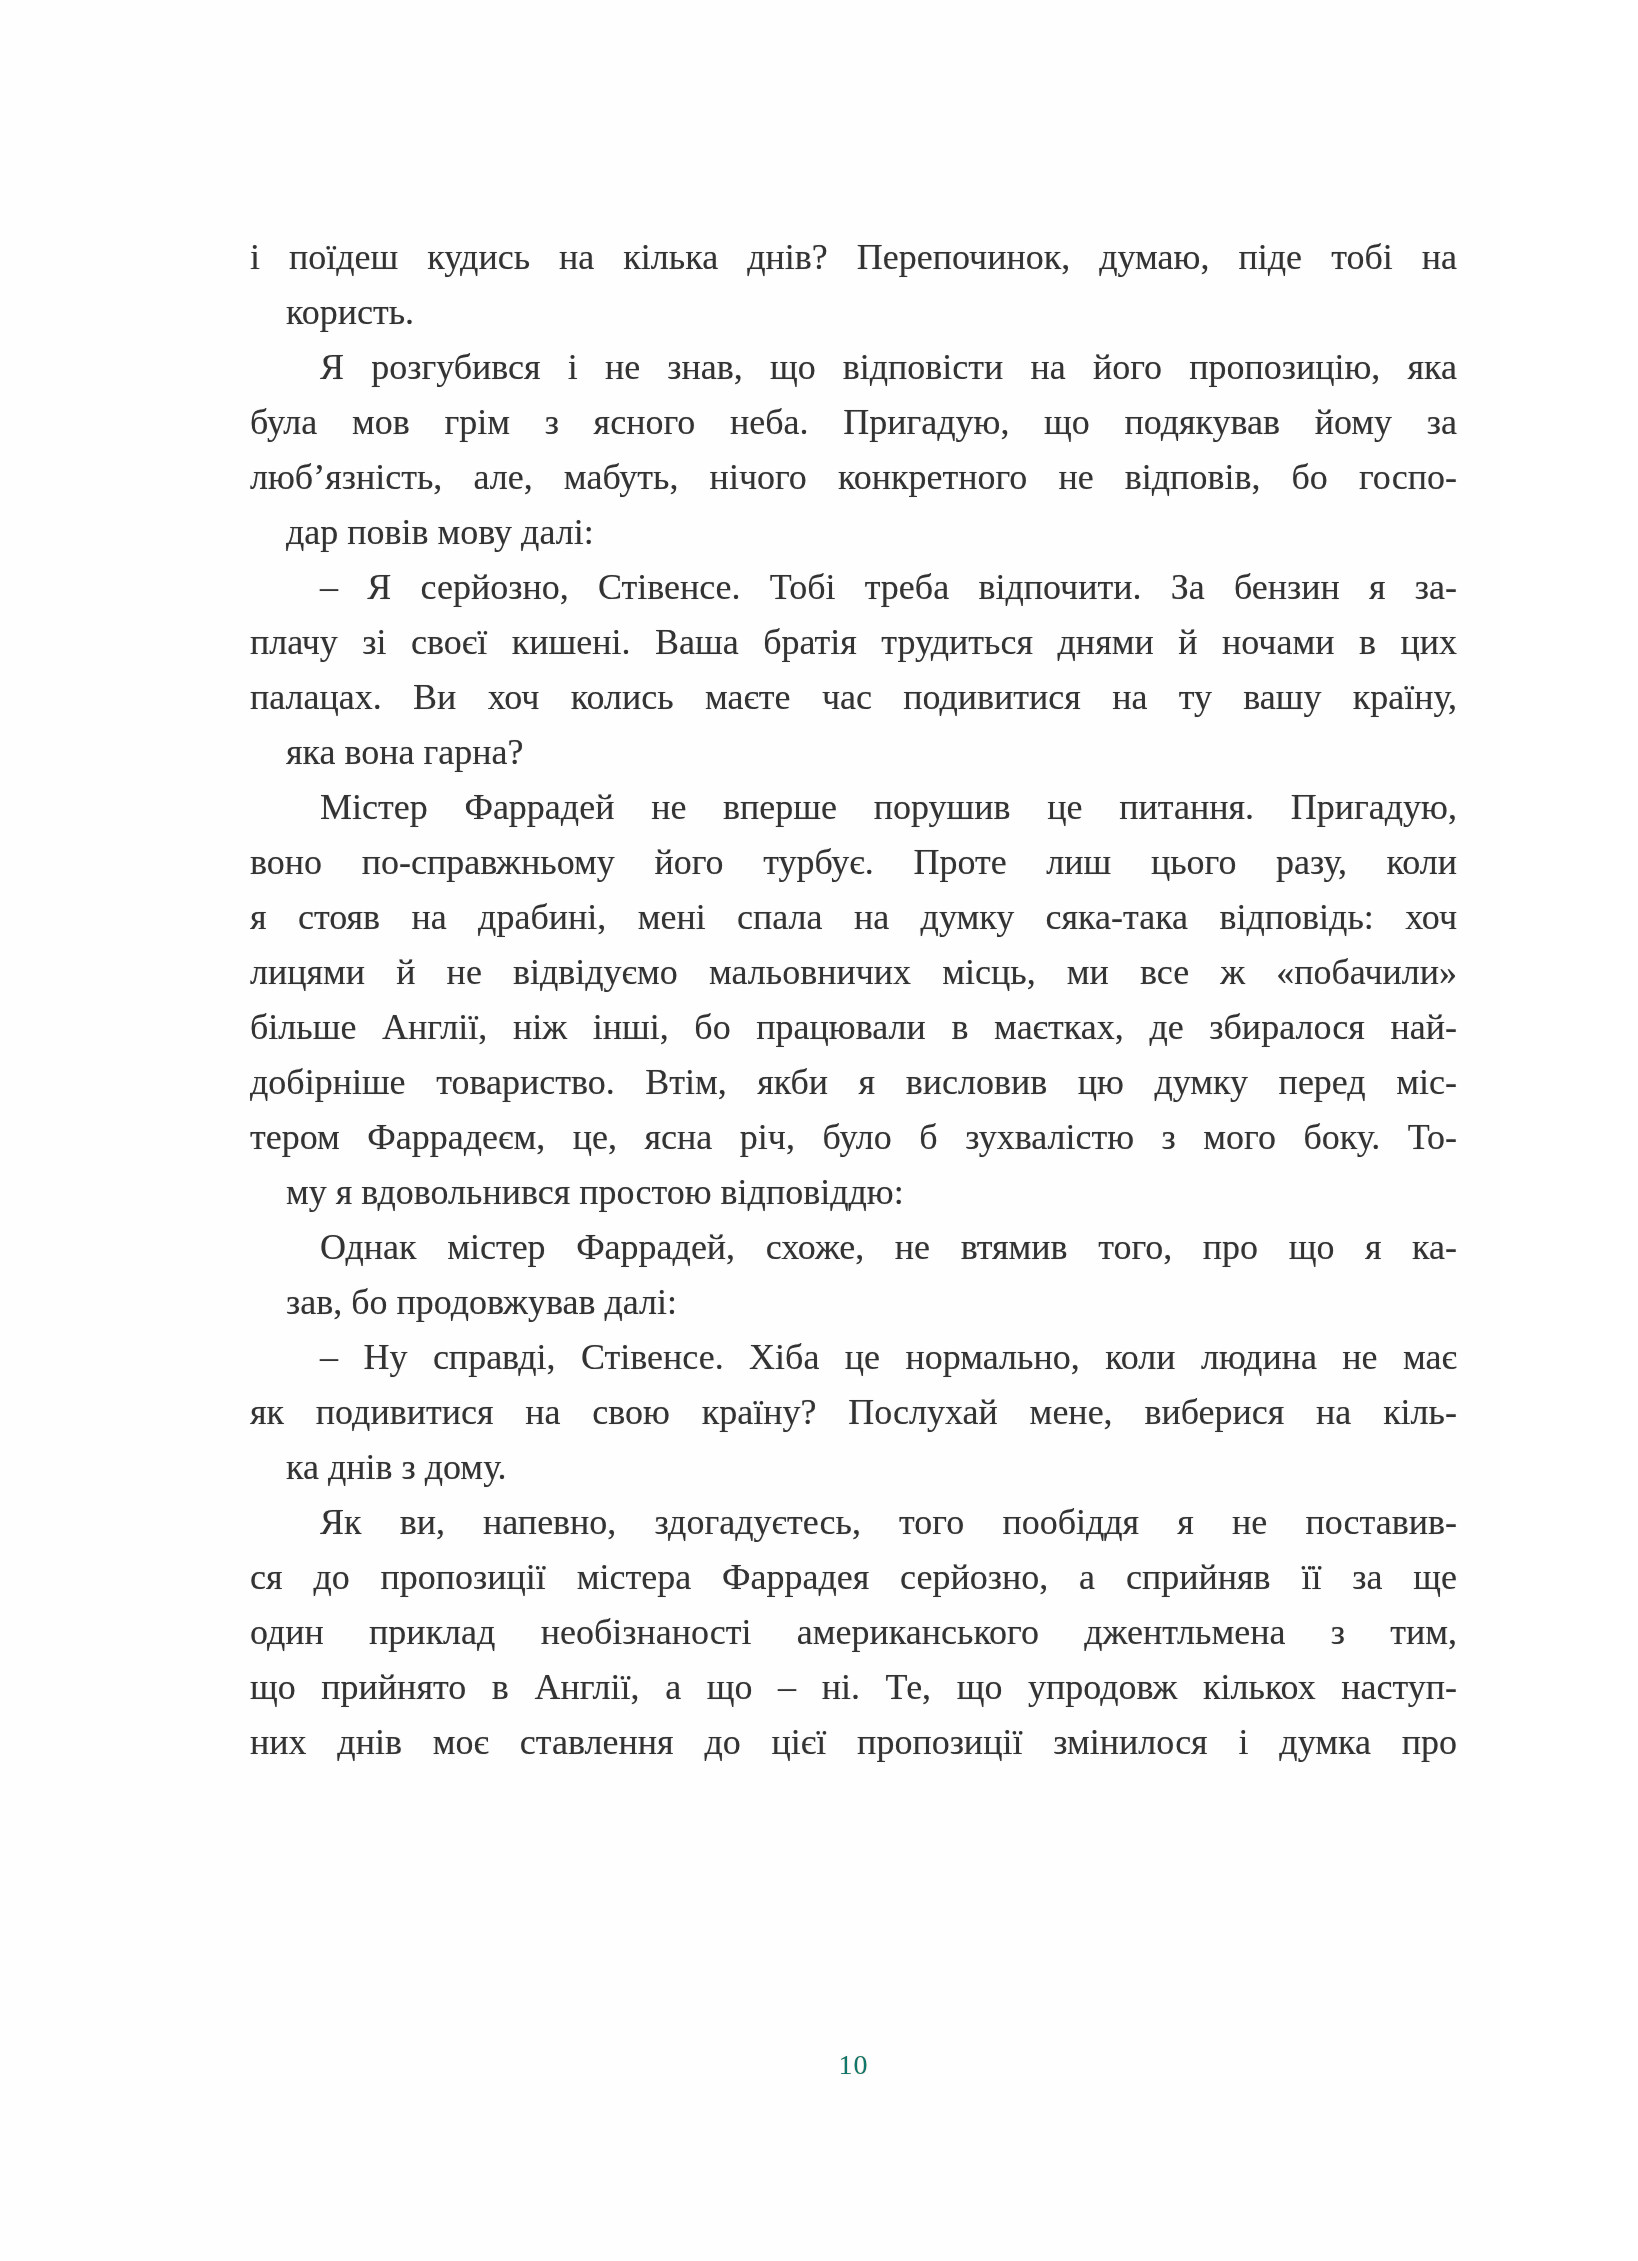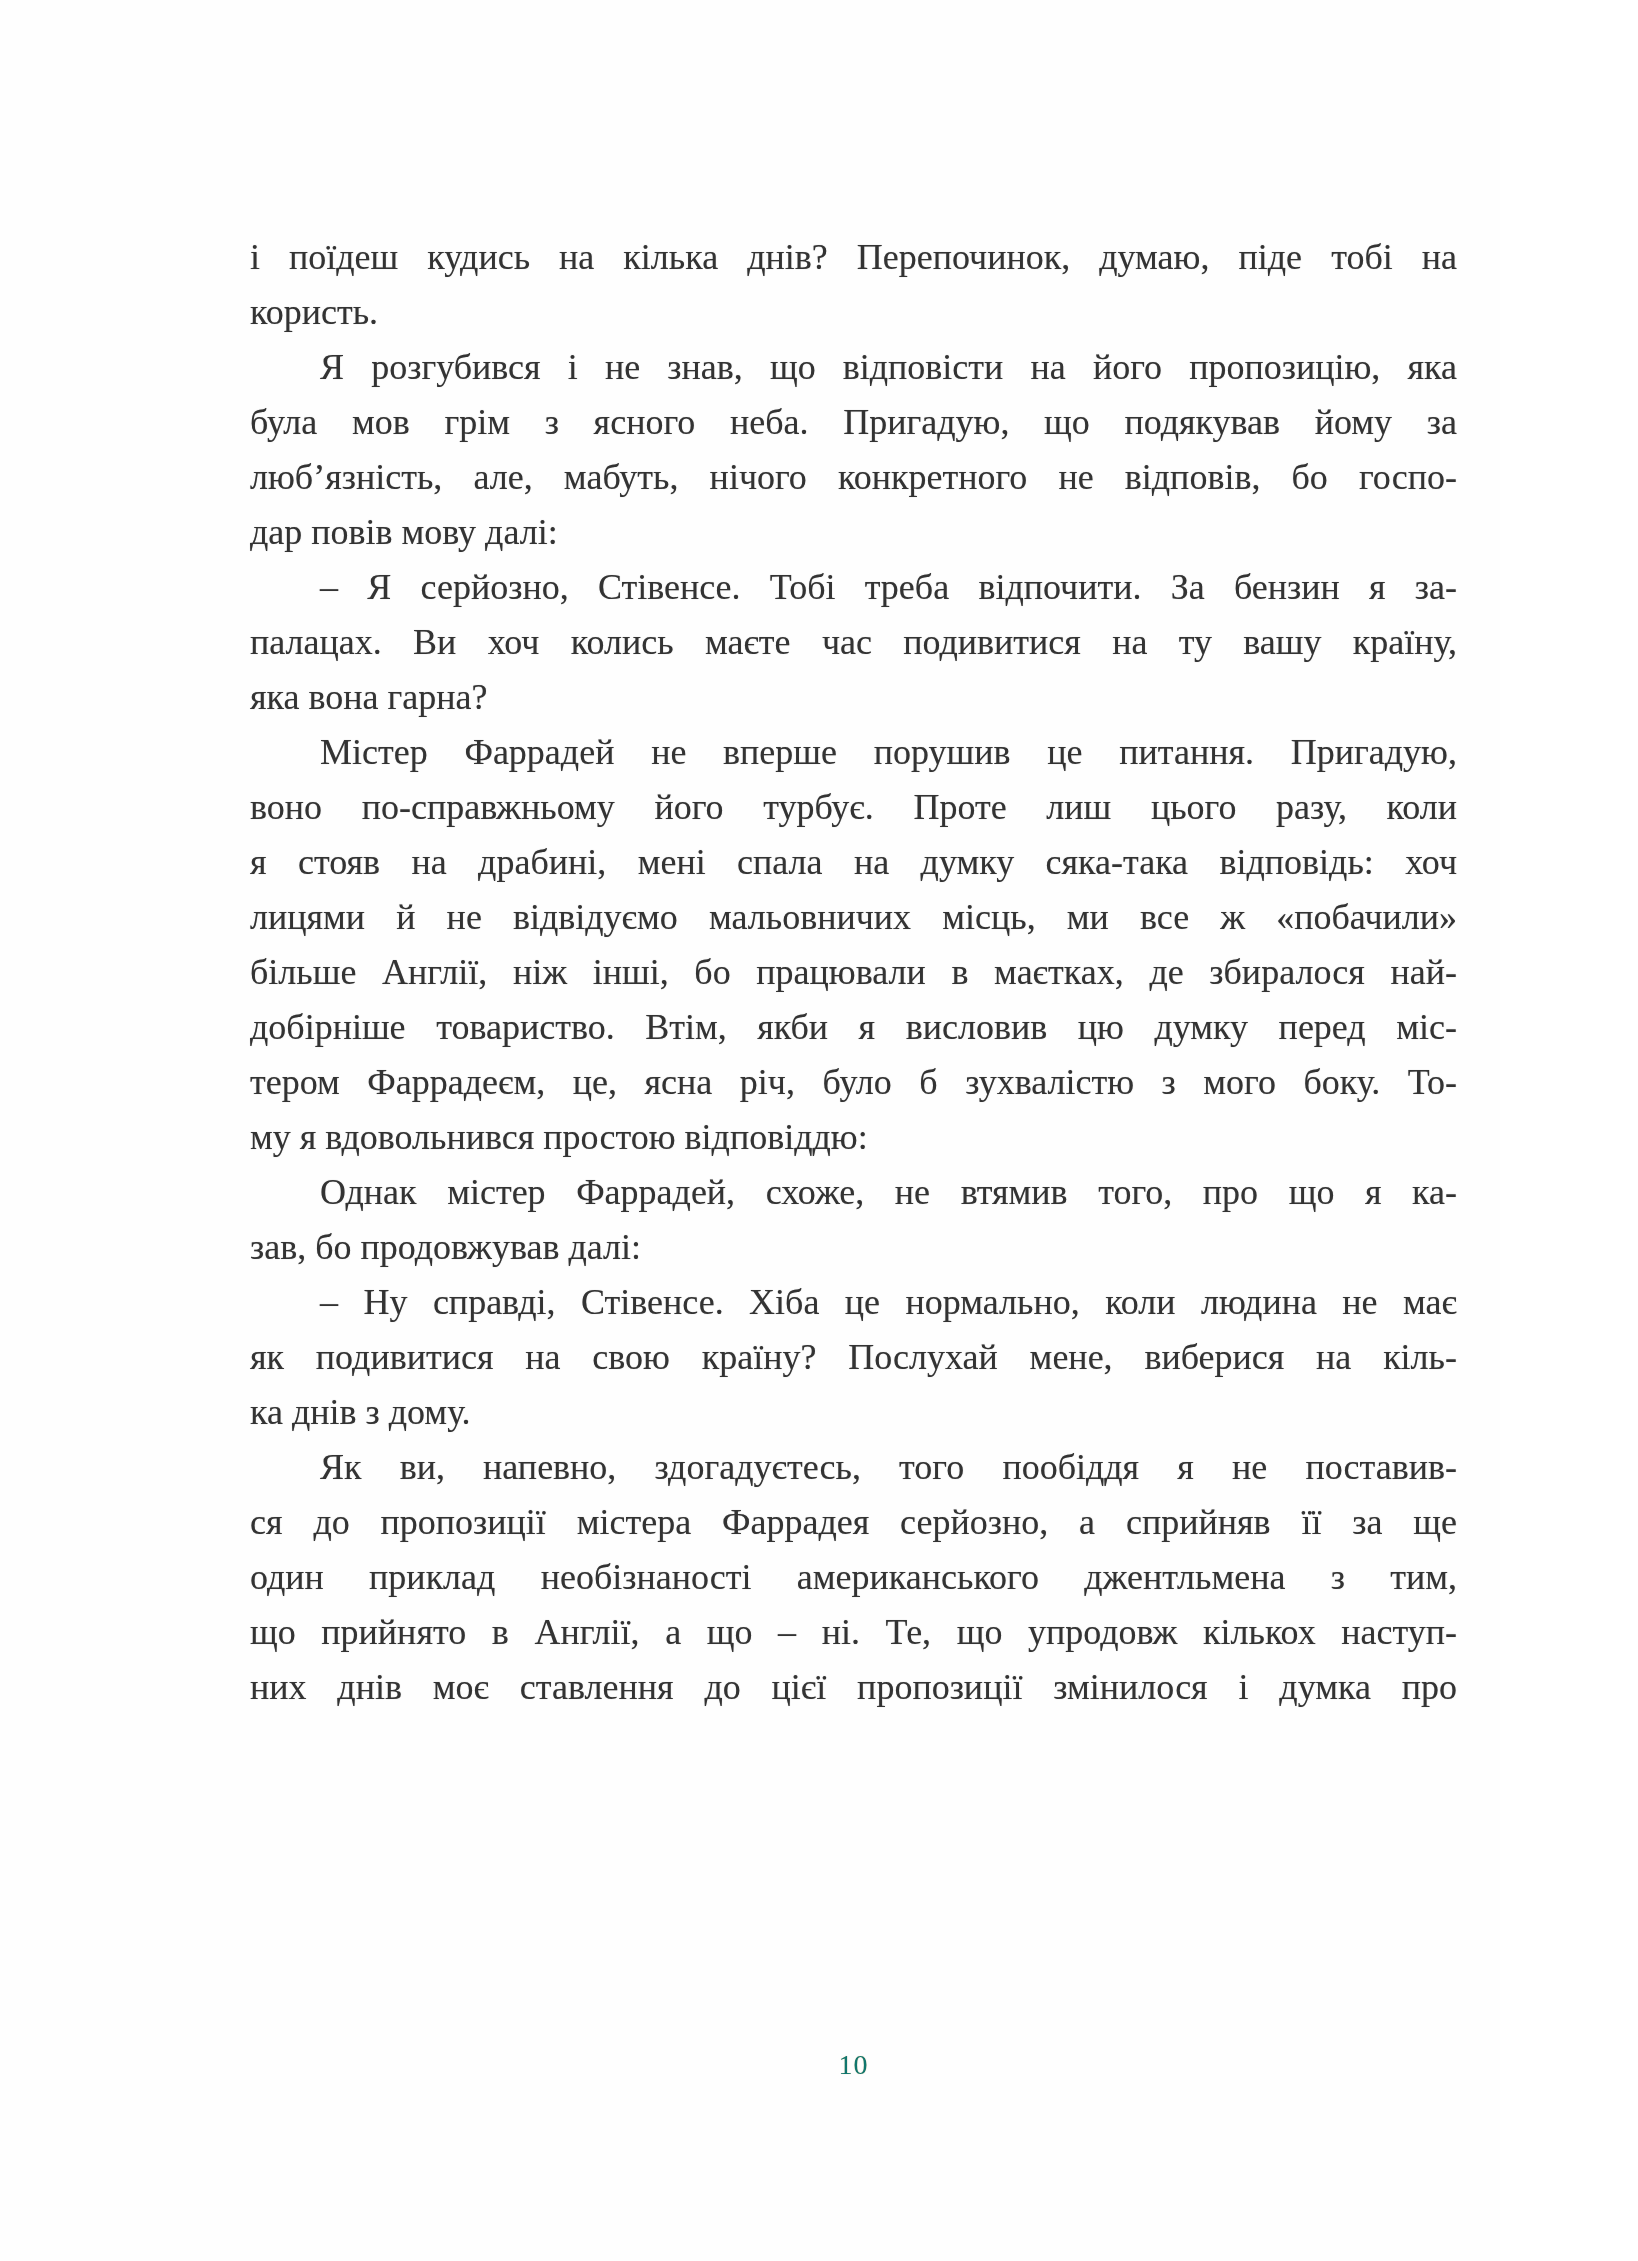--- a/index.html
+++ b/index.html
@@ -26,20 +26,21 @@
     text-shadow: 0 0 0.9px rgba(70,70,70,0.45);
   }
   .paragraph { margin: 0; padding: 0; }
   .line {
     text-align: justify;
     text-align-last: justify;
   }
   .line.no-justify {
     text-align: left;
     text-align-last: left;
+    margin-left: 36px;
   }
   .line.indent {
     text-indent: 70px;
   }
   .page-number {
     position: absolute;
     top: 2048px;
     left: 250px;
     width: 1207px;
     text-align: center;
@@ -60,20 +61,21 @@
         <div class="line no-justify">користь.</div>
       </div>
       <div class="paragraph">
         <div class="line indent">Я розгубився і не знав, що відповісти на його пропозицію, яка</div>
         <div class="line">була мов грім з ясного неба. Пригадую, що подякував йому за</div>
         <div class="line">люб’язність, але, мабуть, нічого конкретного не відповів, бо госпо-</div>
         <div class="line no-justify">дар повів мову далі:</div>
       </div>
       <div class="paragraph">
         <div class="line indent">– Я серйозно, Стівенсе. Тобі треба відпочити. За бензин я за-</div>
+        <div class="line">плачу зі своєї кишені. Ваша братія трудиться днями й ночами в цих</div>
         <div class="line">палацах. Ви хоч колись маєте час подивитися на ту вашу країну,</div>
         <div class="line no-justify">яка вона гарна?</div>
       </div>
       <div class="paragraph">
         <div class="line indent">Містер Фаррадей не вперше порушив це питання. Пригадую,</div>
         <div class="line">воно по-справжньому його турбує. Проте лиш цього разу, коли</div>
         <div class="line">я стояв на драбині, мені спала на думку сяка-така відповідь: хоч</div>
         <div class="line">лицями й не відвідуємо мальовничих місць, ми все ж «побачили»</div>
         <div class="line">більше Англії, ніж інші, бо працювали в маєтках, де збиралося най-</div>
         <div class="line">добірніше товариство. Втім, якби я висловив цю думку перед міс-</div>

